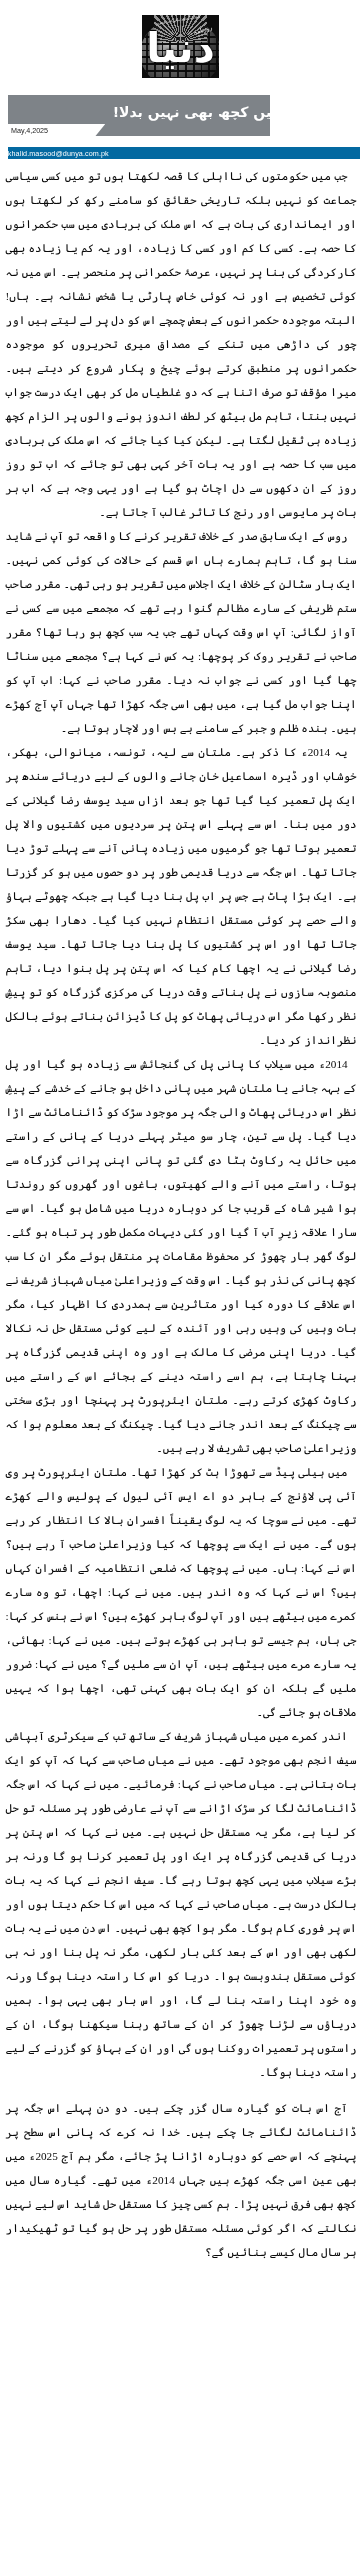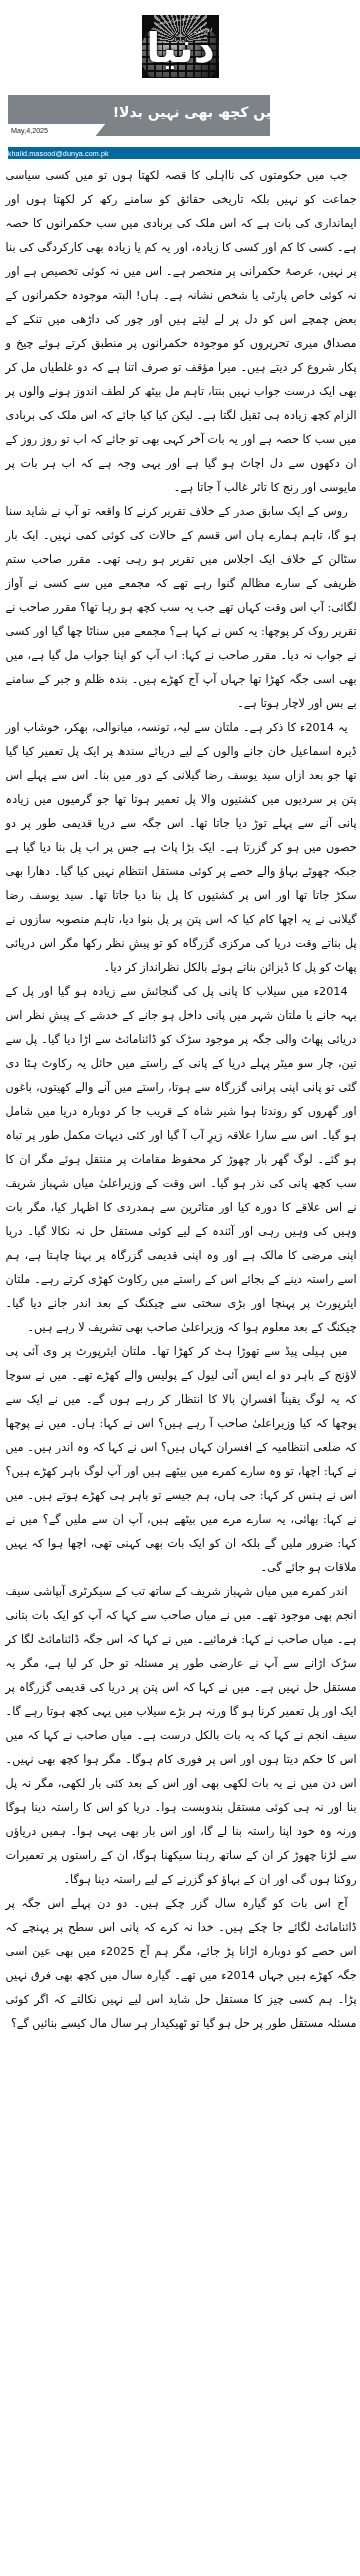--- a/index.html
+++ b/index.html
@@ -225,23 +225,24 @@
     text-align:justify;
     color:#0a0a0a;
     font-family:"DejaVu Sans", sans-serif;
     font-size:11.2px;
     line-height:24px;
   }
   #article p{
     margin:0 0 0 0;
     text-align:justify;
     text-justify:inter-word;
+    font-family:Liberation Serif, serif;
   }
   #article p.indent{ text-indent:9px; }
-  #article p:last-child{ text-align:justify; }
+  #article p:last-child{ text-align:justify;margin-top:12px; }
 </style>
 </head>
 <body>
 
 <div id="masthead">
   <div id="logo-frame">
     <div id="globe"></div>
     <div id="globe-rays"></div>
     <div id="logo-tiny">چیف ایگزیکٹو: میاں عامر محمود</div>
     <div id="logo-sub">روزنامہ</div>

